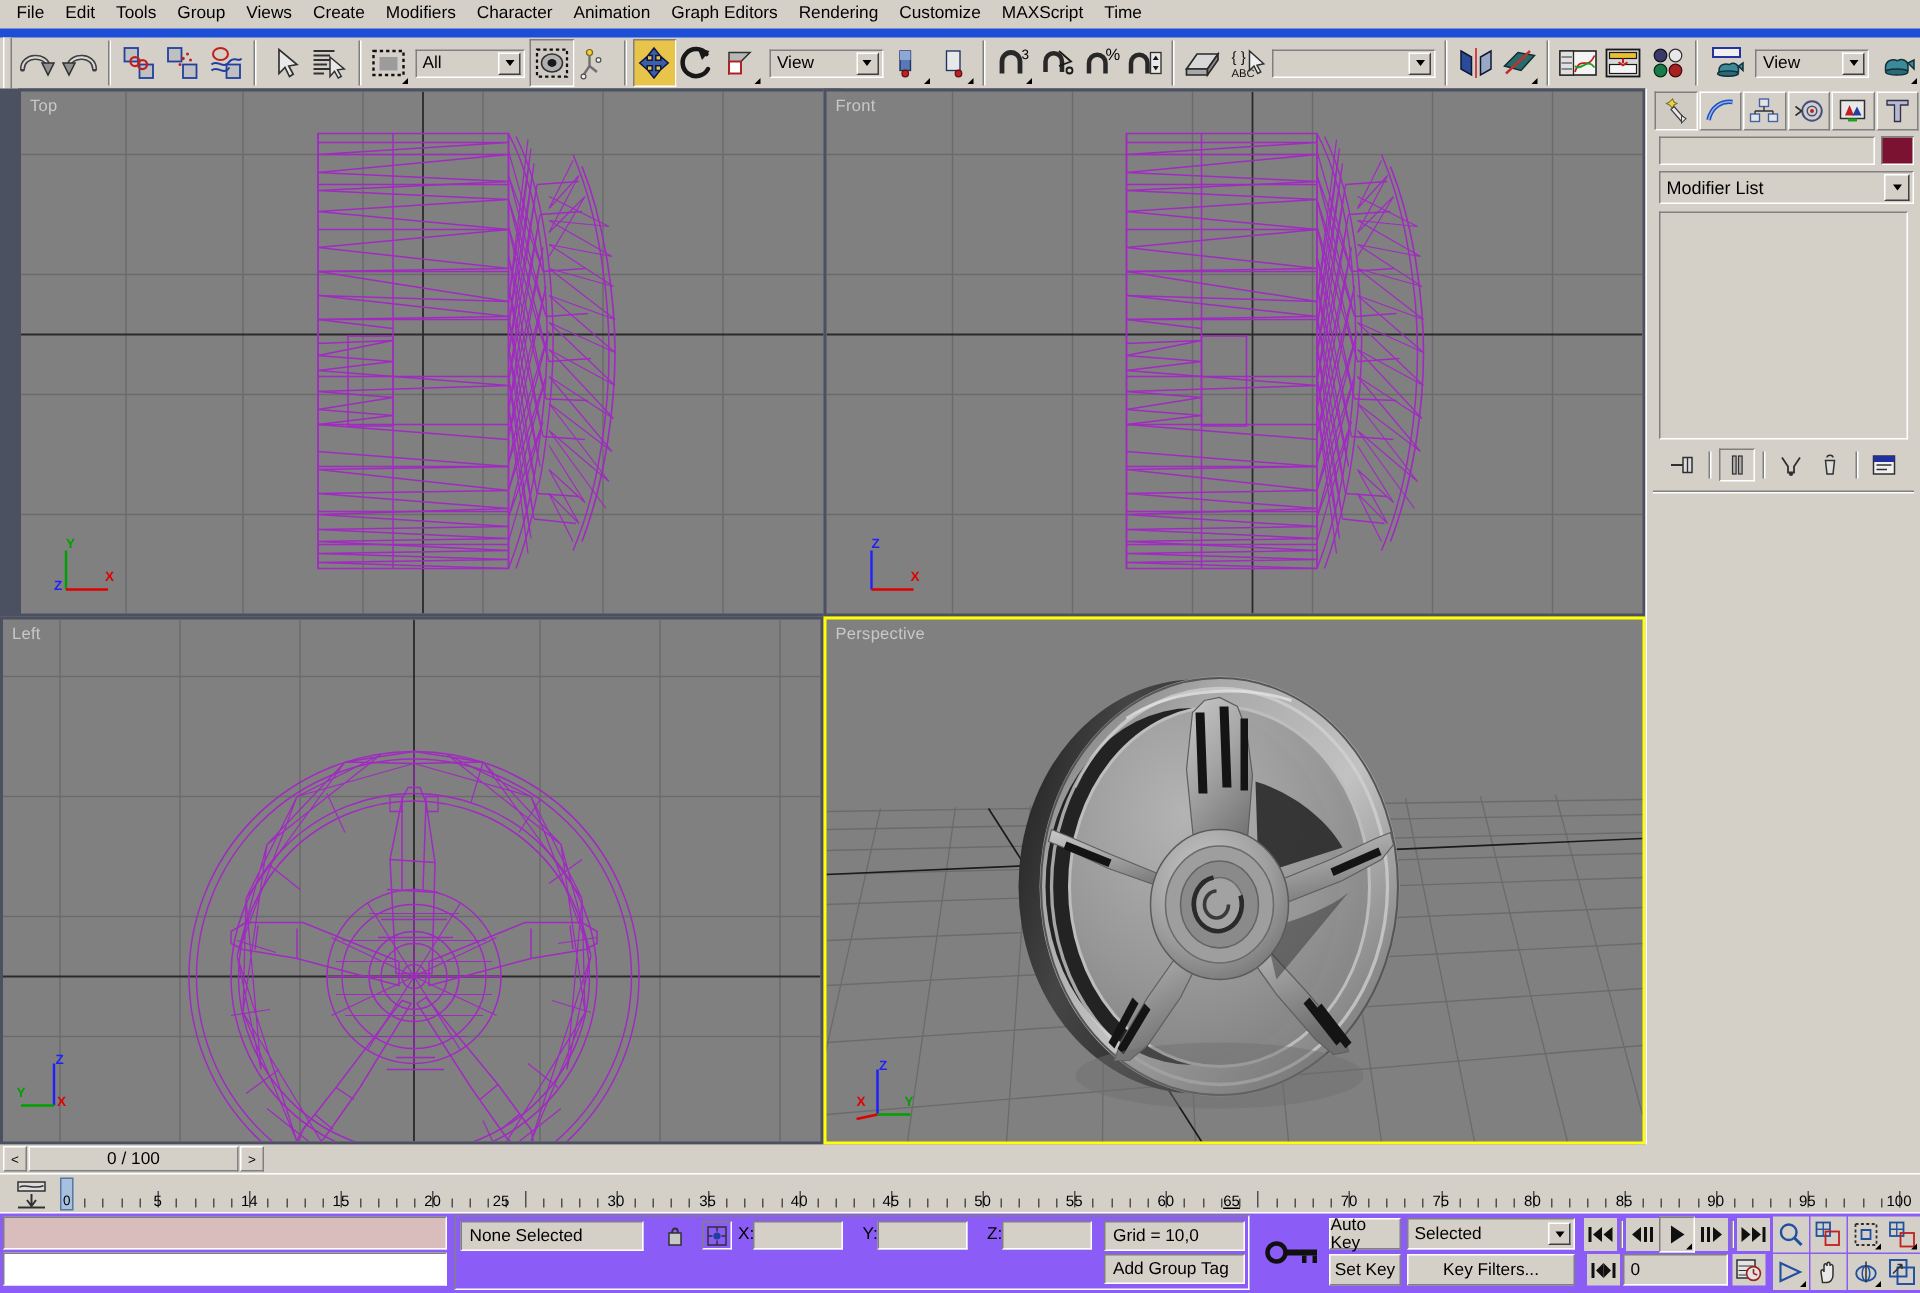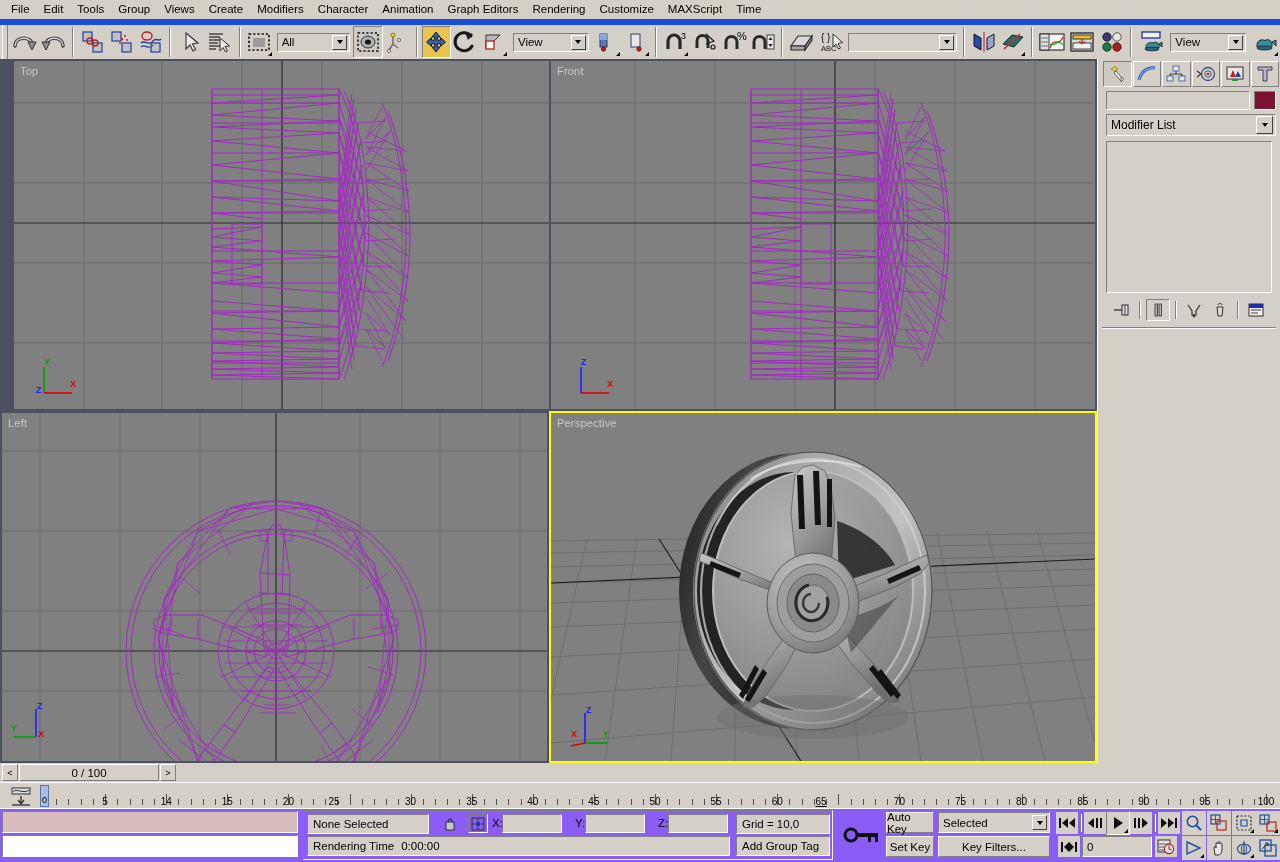--- a/index.html
+++ b/index.html
@@ -1242,24 +1242,20 @@
         <span style="padding-left:3px;font-size:11.5px;"></span>
       </div>
       <span class="axlabel" style="left:354px;top:6px;">Z:</span>
       <div class="coordfield" style="left:364px;top:3px;width:60px;">
         <span style="padding-left:3px;font-size:11.5px;"></span>
       </div>
       <div class="stat-panel" style="left:432px;top:3px;width:94px;">
         <span>Grid = 10,0</span>
       </div>
 
-      <div class="stat-panel" style="left:3px;top:25px;width:423px;">
-        <span>Rendering Time</span>
-        <span style="margin-left:7px;">0:00:00</span>
-      </div>
       <div class="stat-panel" style="left:432px;top:25px;width:94px;">
         <span>Add Group Tag</span>
       </div>
     </div>
 
     <div style="position:absolute;left:838px;top:2px;width:48px;height:48px;
                 display:flex;align-items:center;justify-content:center;">
       <svg width="40" height="20" viewBox="0 0 40 20">
         <circle cx="9" cy="10" r="6" fill="none" stroke="#101010" stroke-width="3"></circle>
         <rect x="14" y="8" width="22" height="4" fill="#101010"></rect>

